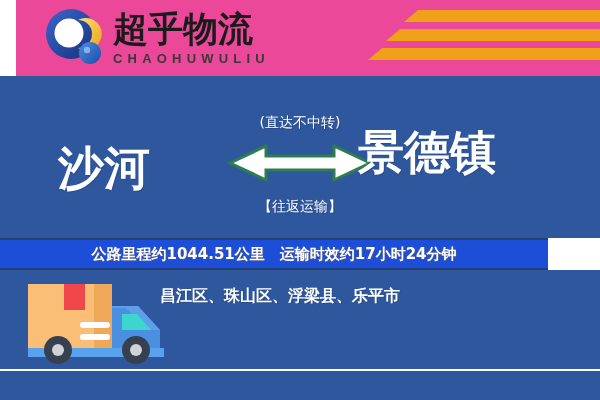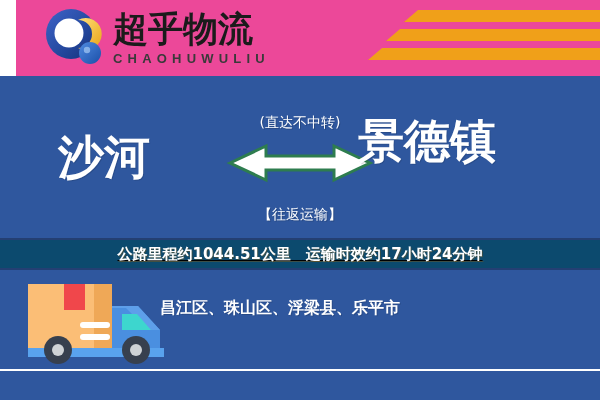--- a/index.html
+++ b/index.html
@@ -82,20 +82,21 @@
   }
   .city {
     position: absolute;
     font-family: "DejaVu Sans", sans-serif;
     font-size: 46px;
     font-weight: bold;
     color: #ffffff;
     line-height: 50px;
     white-space: nowrap;
     text-shadow: 1px 1px 0 rgba(0,0,0,0.12);
+    margin-top: 11px;
   }
   #city-origin { left: 58px; top: 56px; }
   #city-dest   { left: 358px; top: 40px; }
 
   #route-mid {
     position: absolute;
     left: 226px; top: 38px;
     width: 148px; height: 110px;
   }
   .route-note {
@@ -103,61 +104,60 @@
     width: 148px;
     text-align: center;
     font-family: "DejaVu Sans", sans-serif;
     font-size: 14px;
     font-weight: normal;
     color: #ffffff;
     white-space: nowrap;
     text-shadow: 1px 1px 0 rgba(0,0,0,0.18);
   }
   #note-direct { top: 0px; }
-  #note-round  { top: 92px; }
+  #note-round  { top: 84px; }
   #arrow-wrap {
     position: absolute;
     left: 0; top: 28px;
     width: 148px; height: 42px;
   }
 
   
   #info-bar {
     position: absolute;
     left: 0; top: 238px;
-    width: 600px; height: 32px;
-    background: #0c4a6e;
+    width: 548px; height: 32px;
+    background: #1d4ed8;
     border-top: 2px solid #243F73;
     border-bottom: 2px solid #243F73;
     box-sizing: border-box;
     display: flex;
     align-items: center;
     justify-content: center;
-    text-decoration: underline;
   }
   #info-text {
     font-family: "DejaVu Sans", sans-serif;
     font-size: 15px;
     font-weight: bold;
     color: #ffffff;
     white-space: pre;
     letter-spacing: 0px;
     text-shadow: 1px 1px 0 rgba(150,90,0,0.35);
   }
 
   
   #areas-panel {
     position: absolute;
     left: 0; top: 270px;
     width: 600px; height: 130px;
     background: #2F579E;
   }
   #areas-text {
     position: absolute;
-    left: 160px; top: 28px;
+    left: 160px; top: 16px;
     font-family: "DejaVu Sans", sans-serif;
     font-size: 16px;
     font-weight: bold;
     color: #ffffff;
     white-space: nowrap;
     text-shadow: 1px 1px 0 rgba(0,0,0,0.15);
   }
   #ground-line {
     position: absolute;
     left: 0; top: 99px;

